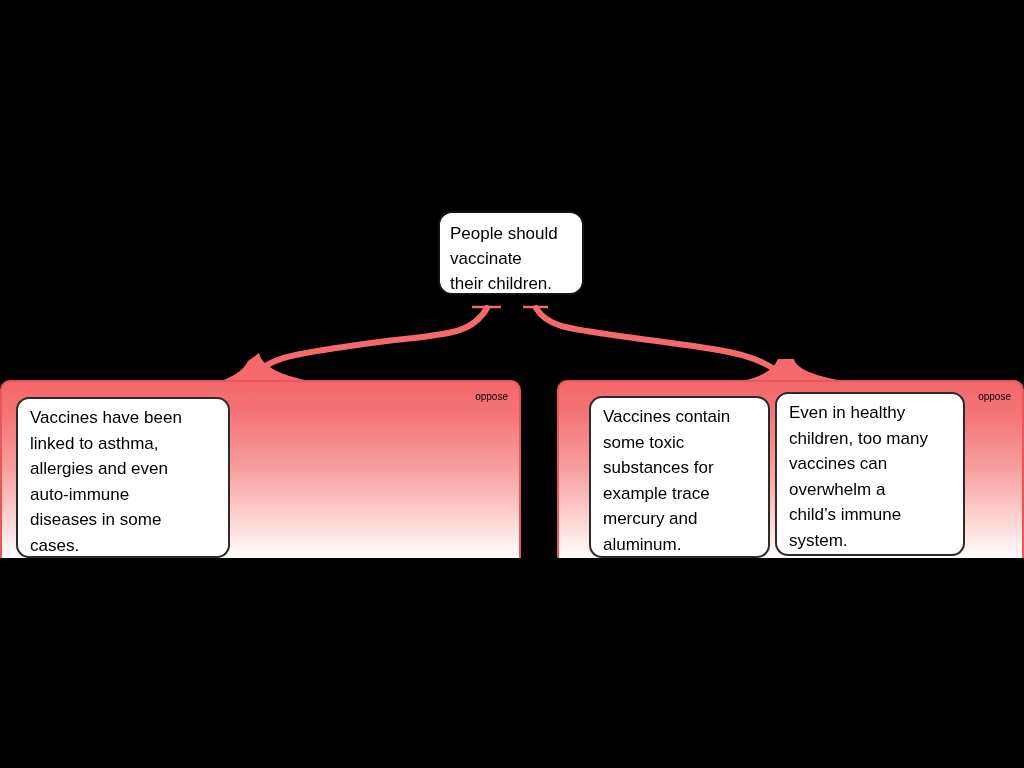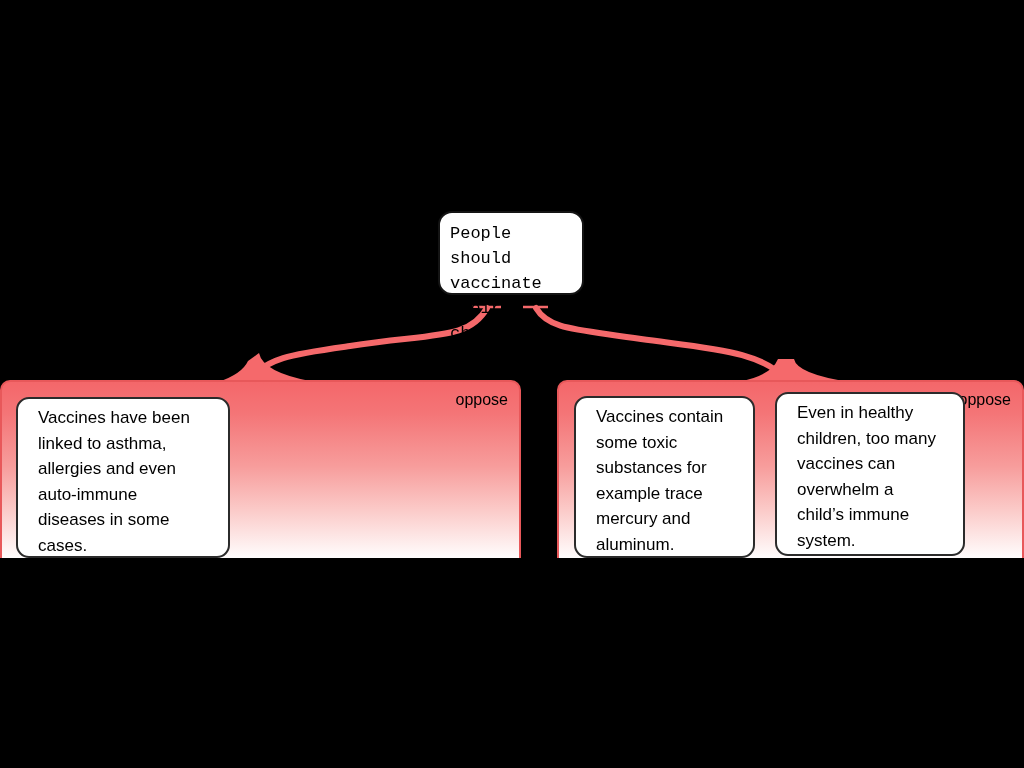--- a/index.html
+++ b/index.html
@@ -23,57 +23,56 @@
     width: 146px; height: 84px;
     box-sizing: border-box;
     background: #ffffff;
     border: 2px solid #141414;
     border-radius: 14px;
     padding: 8px 10px;
     font-size: 17px;
     line-height: 25px;
     color: #000000;
     white-space: pre-line;
-    font-family: Liberation Mono, monospace;
   }
   .group-panel {
     position: absolute;
     top: 380px;
     height: 178px;
     box-sizing: border-box;
     border: 2px solid #e8585a;
     border-bottom: none;
     border-radius: 10px 10px 0 0;
     background: linear-gradient(180deg,
       #f4676a 0%, #f47577 18%, #f79d9c 48%,
       #fbc9c7 72%, #fffdfd 100%);
   }
   .group-panel.left  { left: 0px;   width: 521px; }
   .group-panel.right { left: 557px; width: 467px; }
   .relation-label {
     position: absolute;
     top: 9px; right: 11px;
-    font-size: 16px;
+    font-size: 10px;
     color: #000000;
   }
   .argument-node {
     position: absolute;
     box-sizing: border-box;
     background: #ffffff;
     border: 2px solid #2b2b2b;
     border-radius: 13px;
-    padding: 6px 20px;
+    padding: 6px 12px;
     font-size: 17px;
     line-height: 25.5px;
     color: #000000;
     white-space: pre-line;
   }
   .arg-l1 { left: 14px;  top: 15px; width: 214px; height: 161px; }
   .arg-l2 { left: 238px; top: 15px; width: 217px; height: 135px; }
-  .arg-r1 { left: 15px;  top: 14px; width: 181px; height: 162px; }
+  .arg-r1 { left: 30px;  top: 14px; width: 181px; height: 162px; }
   .arg-r2 { left: 216px; top: 10px; width: 190px; height: 164px; }
 </style>
 </head>
 <body>
 
 <div class="canvas">
 
   <svg class="connector-layer" viewBox="0 0 1024 768" xmlns="http://www.w3.org/2000/svg">
 
     <path d="M472 307 L501 307" stroke="#f5696b" stroke-width="2.5" fill="none"></path>

